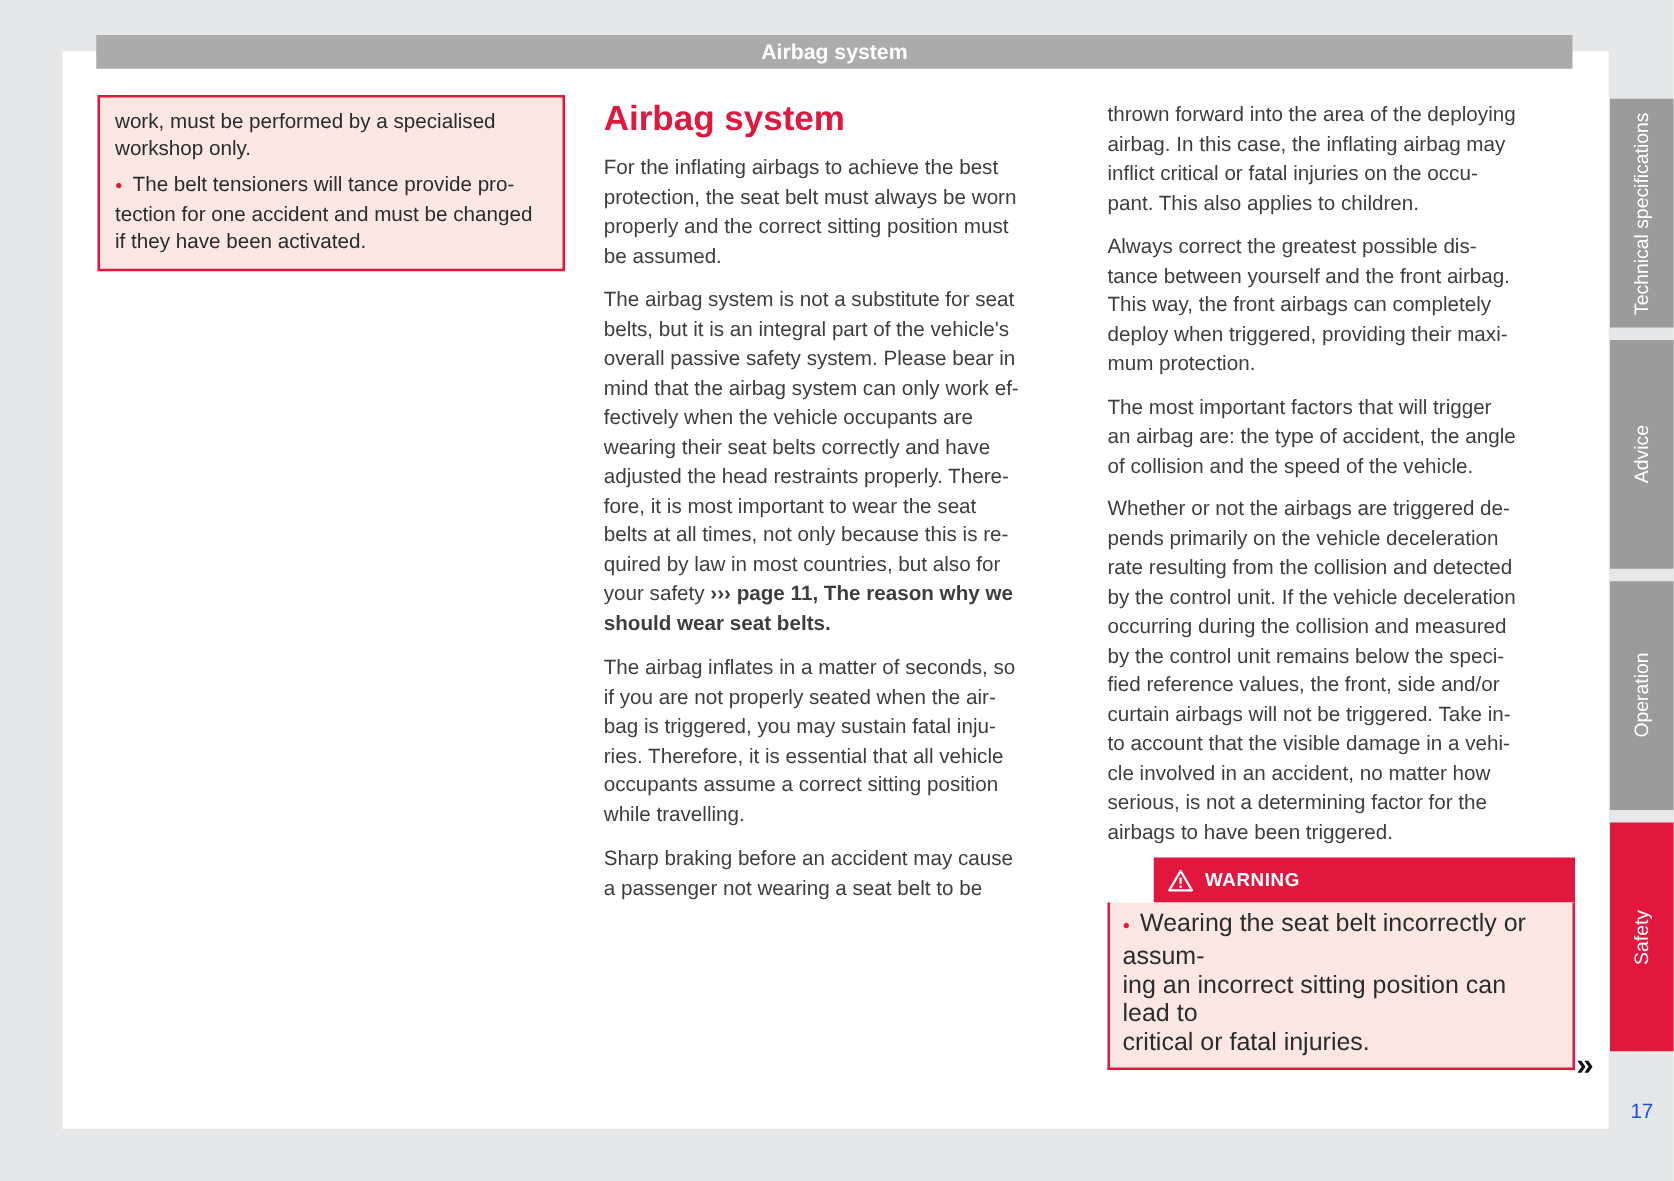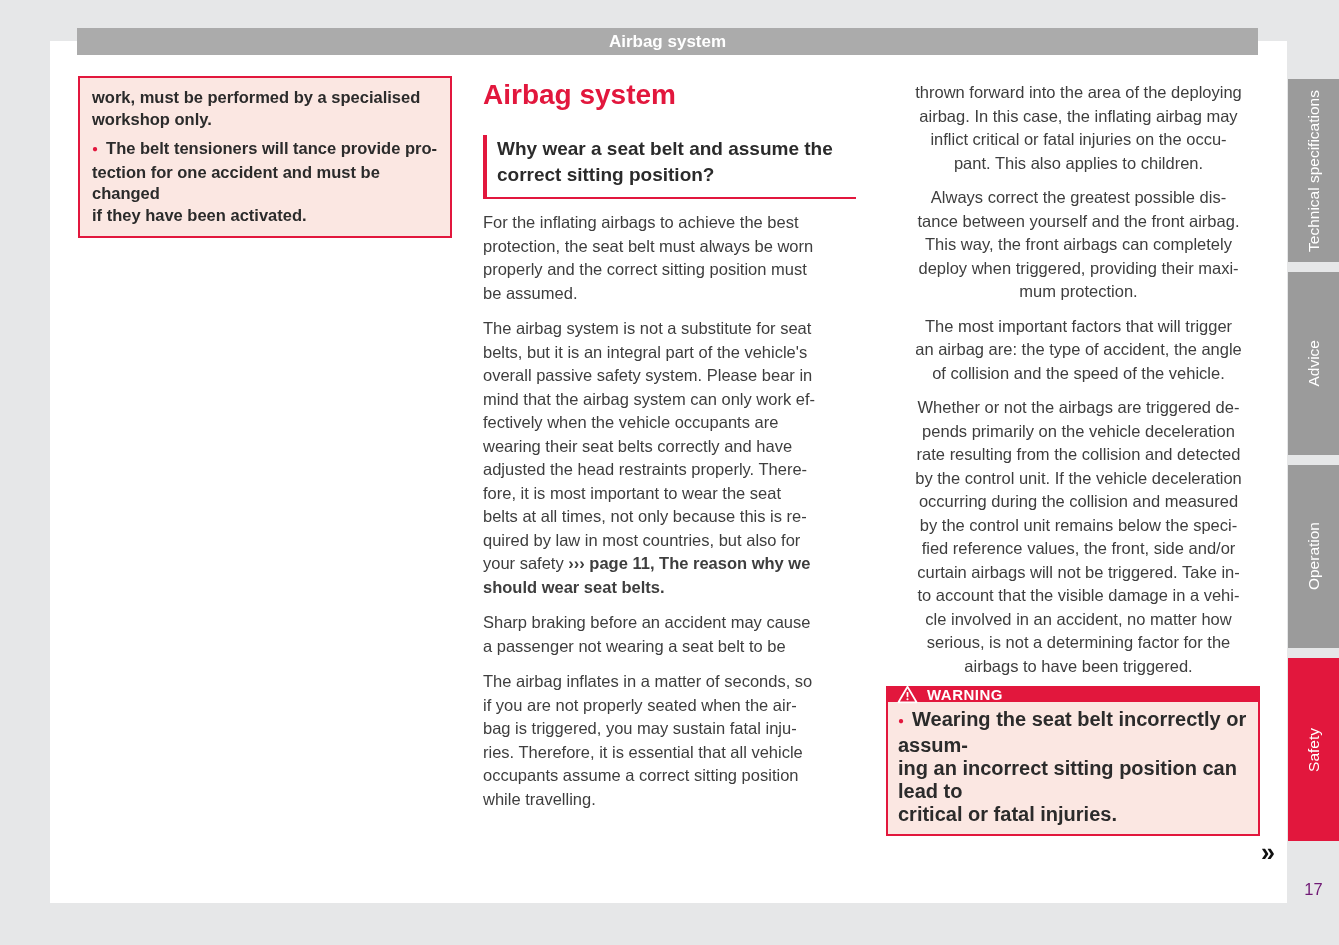--- a/index.html
+++ b/index.html
@@ -13,47 +13,47 @@
     position:absolute; left:77px; top:28px; width:1181px; height:27px;
     background:#ABABAB; display:flex; align-items:center; justify-content:center;
   }
   .chapter-bar span { color:#FFFFFF; font-weight:bold; font-size:17px; }
 
   
   .note-box {
     position:absolute; left:78px; top:76px; width:374px; box-sizing:border-box;
     background:#FBE7E2; border:2px solid #E2173D; padding:9px 12px 10px;
   }
-  .note-p { margin:0; white-space:pre-line; font-weight:bold; font-size:16.5px; line-height:21.5px; color:#2B2B2B; }
+  .note-p { margin:0; white-space:pre-line; font-weight:normal; font-size:16.5px; line-height:21.5px; color:#2B2B2B; }
   .note-p + .note-p { margin-top:8px; }
 
   .dot::before { content:"\25CF"; color:#E2173D; font-size:10px; margin-right:8px; position:relative; top:-2px; }
 
   
   .col { position:absolute; top:75px; width:385px; }
   .col-mid { left:483px; }
   .col-right { left:886px; }
   h1.doc-title { margin:4px 0 0; font-size:28px; line-height:32px; color:#E2173D; font-weight:bold; }
   h2.doc-section { margin:27px 0 0; font-size:23px; line-height:27px; color:#E2173D; font-weight:bold; }
   .subhead {
     margin-top:24px; width:373px; box-sizing:border-box;
     border-left:4px solid #E2173D; border-bottom:2px solid #E2173D;
     padding:1px 0 9px 10px; white-space:pre-line;
     font-size:19px; line-height:26px; font-weight:bold; color:#2B2B2B;
   }
   .body-p { margin:12px 0 0; white-space:pre-line; font-size:16.5px; line-height:23.5px; color:#3E3E3E; }
   .col-mid .body-p.first { }
   .col-right .body-p.first { margin-top:6px; }
-  .col-right .body-p { margin-top:11px;text-align:center; }
+  .col-right .body-p { margin-top:11px; }
   .ref { font-weight:bold; color:#3E3E3E; }
 
   
   .warning-box { margin-top:8px; width:374px; box-sizing:border-box; }
   .warning-header {
-    height:16px; background:#E2173D; display:flex; align-items:center; gap:9px; padding:0 11px;
+    height:36px; background:#E2173D; display:flex; align-items:center; gap:9px; padding:0 11px;margin-left:37px;
   }
   .warning-header span { color:#FFFFFF; font-weight:bold; font-size:15px; letter-spacing:0.5px; }
   .warning-body {
     background:#FBE7E2; border:2px solid #E2173D; border-top:none; padding:6px 10px 8px;
   }
   .warning-body .note-p { font-size:20px; line-height:23px; }
   .warning-body .note-p + .note-p { margin-top:4px; }
 
   .cont-marker { position:absolute; left:1261px; top:838px; font-size:25px; font-weight:bold; color:#111111; }
 
@@ -62,21 +62,21 @@
     position:absolute; left:1288px; width:51px; height:183px;
     background:#9B9B9B; display:flex; align-items:center; justify-content:center;
   }
   .tab.active { background:#E2173D; }
   .tab .tab-label {
     writing-mode:vertical-rl; transform:rotate(180deg);
     color:#FFFFFF; font-size:15.5px; white-space:nowrap;
   }
   .tab-1 { top:79px; } .tab-2 { top:272px; } .tab-3 { top:465px; } .tab-4 { top:658px; }
 
-  .page-num { position:absolute; left:1288px; top:880px; width:51px; text-align:center; font-size:16.5px; color:#701a75; }
+  .page-num { position:absolute; left:1288px; top:880px; width:51px; text-align:center; font-size:16.5px; color:#1d4ed8; }
 </style>
 </head>
 <body>
 
 <div class="canvas">
 
   <div class="page"></div>
 
   <div class="chapter-bar">
     <span>Airbag system</span>
@@ -85,46 +85,44 @@
   <div class="note-box">
     <p class="note-p">work, must be performed by a specialised
 workshop only.</p>
     <p class="note-p dot"><span>The belt tensioners will tance provide pro-
 tection for one accident and must be changed
 if they have been activated.</span></p>
   </div>
 
   <div class="col col-mid">
     <h1 class="doc-title">Airbag system</h1>
-    <div class="subhead">Why wear a seat belt and assume the
-correct sitting position?</div>
     <p class="body-p first">For the inflating airbags to achieve the best
 protection, the seat belt must always be worn
 properly and the correct sitting position must
 be assumed.</p>
     <p class="body-p"><span>The airbag system is not a substitute for seat
 belts, but it is an integral part of the vehicle's
 overall passive safety system. Please bear in
 mind that the airbag system can only work ef-
 fectively when the vehicle occupants are
 wearing their seat belts correctly and have
 adjusted the head restraints properly. There-
 fore, it is most important to wear the seat
 belts at all times, not only because this is re-
 quired by law in most countries, but also for
 your safety </span><span class="ref">››› page 11, The reason why we
 should wear seat belts.</span></p>
-    <p class="body-p">Sharp braking before an accident may cause
-a passenger not wearing a seat belt to be</p>
     <p class="body-p">The airbag inflates in a matter of seconds, so
 if you are not properly seated when the air-
 bag is triggered, you may sustain fatal inju-
 ries. Therefore, it is essential that all vehicle
 occupants assume a correct sitting position
 while travelling.</p>
+    <p class="body-p">Sharp braking before an accident may cause
+a passenger not wearing a seat belt to be</p>
   </div>
 
   <div class="col col-right">
     <p class="body-p first">thrown forward into the area of the deploying
 airbag. In this case, the inflating airbag may
 inflict critical or fatal injuries on the occu-
 pant. This also applies to children.</p>
     <p class="body-p">Always correct the greatest possible dis-
 tance between yourself and the front airbag.
 This way, the front airbags can completely

